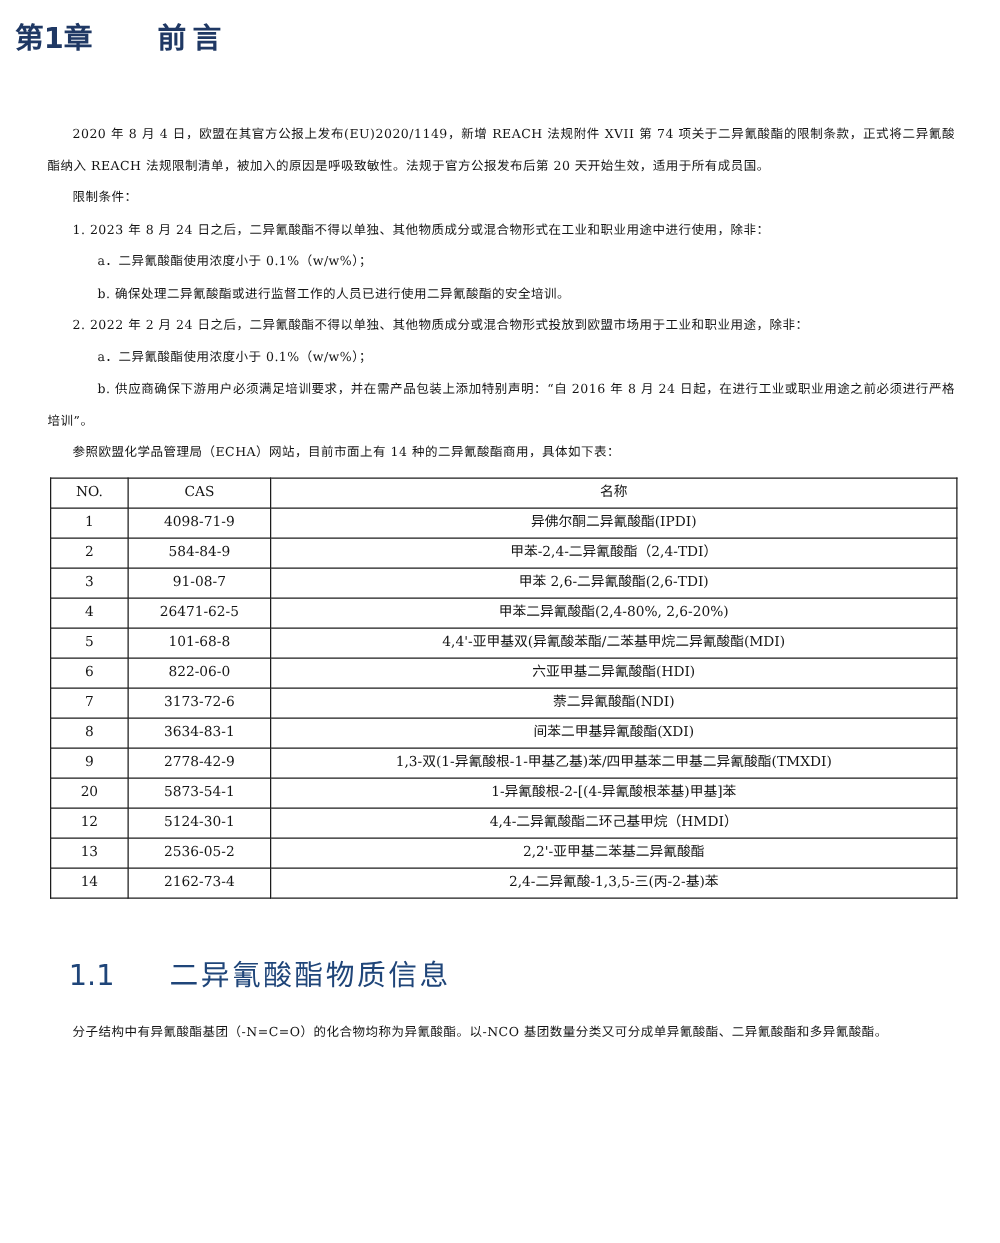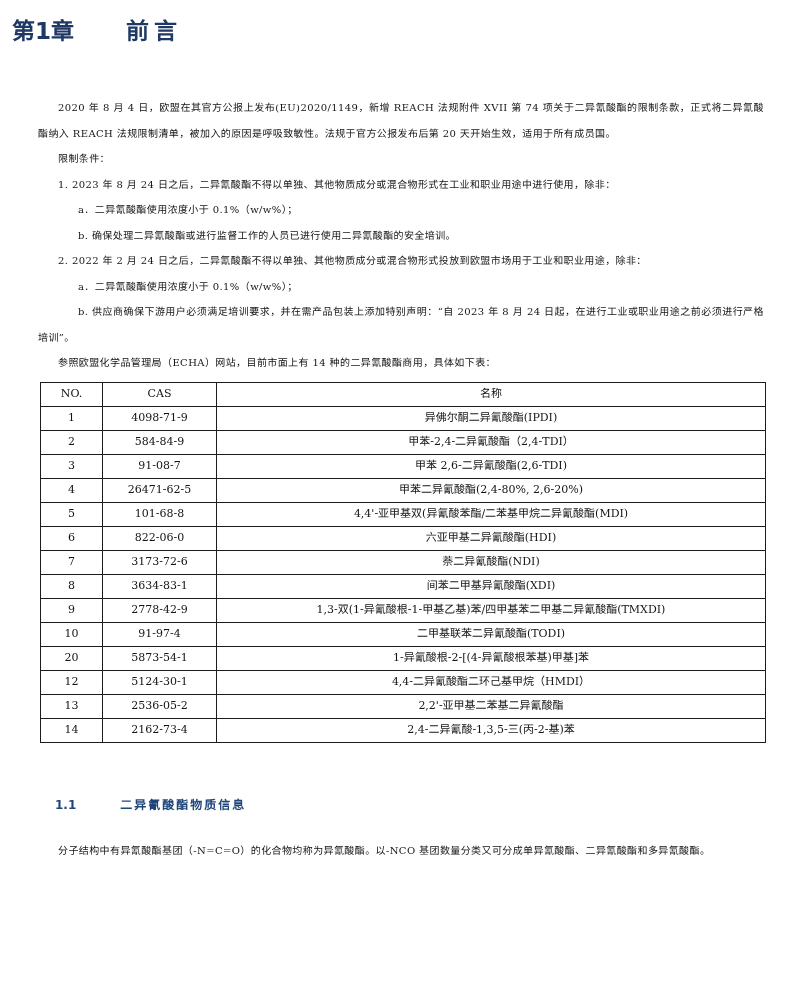--- a/index.html
+++ b/index.html
@@ -64,22 +64,22 @@
     overflow:hidden;
     white-space:nowrap;
   }
   .col-no{width:62px;}
   .col-cas{width:114px;}
   .col-name{width:549px;}
   
   .section-heading{
     margin:50px 36px 0 55px;
     font-family:"DejaVu Sans","Liberation Sans",sans-serif;
-    font-weight:bold;
-    font-size:12px;
+    font-weight:normal;
+    font-size:23px;
     line-height:24px;
     color:var(--section-color);
   }
   .section-heading .gap-after-number{display:inline-block;width:44px;}
   .section-heading .title-text{letter-spacing:2px;}
   .closing-block{
     margin:20px 36px 4px 38px;
   }
   .closing-block .para{line-height:27px;}
 </style>
@@ -91,21 +91,21 @@
   <h1 class="chapter-title"><span>第1章</span><span class="gap-after-number"></span><span class="title-text">前言</span></h1>
 
   <div class="body-block" id="paras-top">
       <p class="para ind2">2020 年 8 月 4 日，欧盟在其官方公报上发布(EU)2020/1149，新增 REACH 法规附件 XVII 第 74 项关于二异氰酸酯的限制条款，正式将二异氰酸酯纳入 REACH 法规限制清单，被加入的原因是呼吸致敏性。法规于官方公报发布后第 20 天开始生效，适用于所有成员国。</p>
       <p class="para ind2">限制条件：</p>
       <p class="para ind2">1. 2023 年 8 月 24 日之后，二异氰酸酯不得以单独、其他物质成分或混合物形式在工业和职业用途中进行使用，除非：</p>
       <p class="para ind4">a．二异氰酸酯使用浓度小于 0.1%（w/w%）；</p>
       <p class="para ind4">b. 确保处理二异氰酸酯或进行监督工作的人员已进行使用二异氰酸酯的安全培训。</p>
       <p class="para ind2">2. 2022 年 2 月 24 日之后，二异氰酸酯不得以单独、其他物质成分或混合物形式投放到欧盟市场用于工业和职业用途，除非：</p>
       <p class="para ind4">a．二异氰酸酯使用浓度小于 0.1%（w/w%）；</p>
-      <p class="para ind4">b. 供应商确保下游用户必须满足培训要求，并在需产品包装上添加特别声明：“自 2023 年 8 月 24 日起，在进行工业或职业用途之前必须进行严格培训”。</p>
+      <p class="para ind4">b. 供应商确保下游用户必须满足培训要求，并在需产品包装上添加特别声明：“自 2016 年 8 月 24 日起，在进行工业或职业用途之前必须进行严格培训”。</p>
       <p class="para ind2">参照欧盟化学品管理局（ECHA）网站，目前市面上有 14 种的二异氰酸酯商用，具体如下表：</p>
     </div>
 
   <table class="iso-table">
     <colgroup>
       <col class="col-no">
         <col class="col-cas">
         <col class="col-name">
     </colgroup>
     <thead>
@@ -155,25 +155,20 @@
           <td>8</td>
           <td>3634-83-1</td>
           <td>间苯二甲基异氰酸酯(XDI)</td>
         </tr>
         <tr>
           <td>9</td>
           <td>2778-42-9</td>
           <td>1,3-双(1-异氰酸根-1-甲基乙基)苯/四甲基苯二甲基二异氰酸酯(TMXDI)</td>
         </tr>
         <tr>
-          <td>10</td>
-          <td>91-97-4</td>
-          <td>二甲基联苯二异氰酸酯(TODI)</td>
-        </tr>
-        <tr>
           <td>20</td>
           <td>5873-54-1</td>
           <td>1-异氰酸根-2-[(4-异氰酸根苯基)甲基]苯</td>
         </tr>
         <tr>
           <td>12</td>
           <td>5124-30-1</td>
           <td>4,4-二异氰酸酯二环己基甲烷（HMDI）</td>
         </tr>
         <tr>

